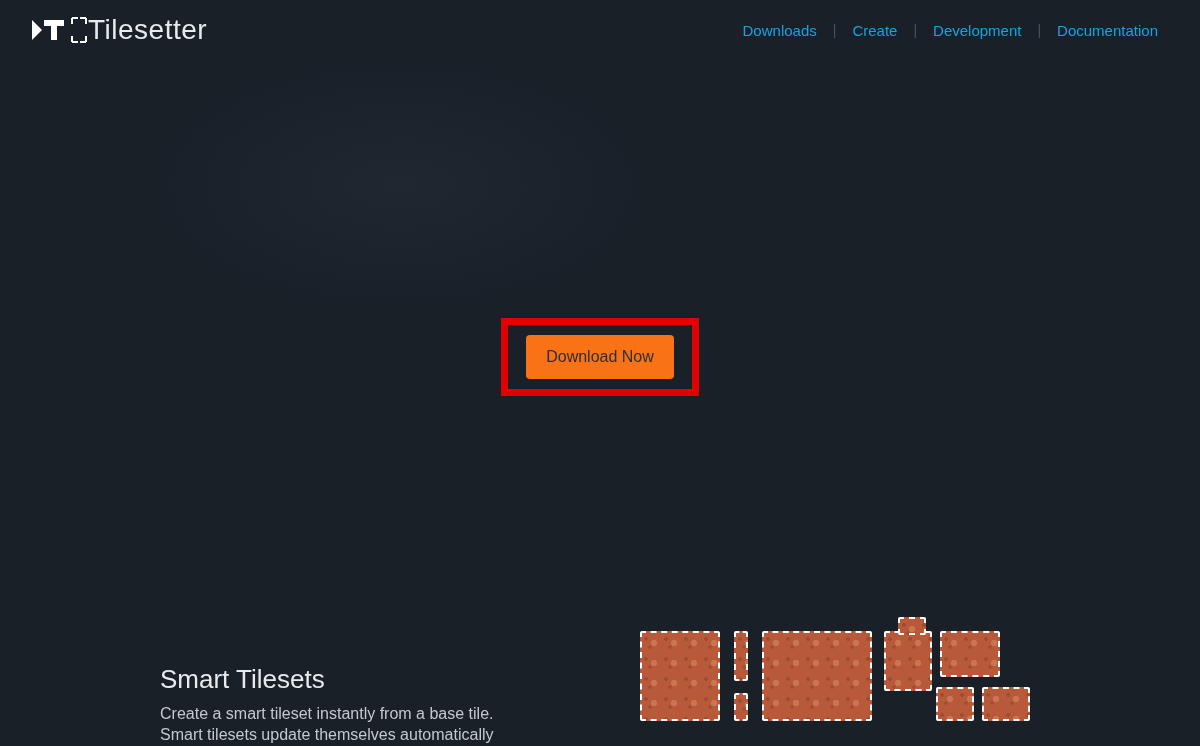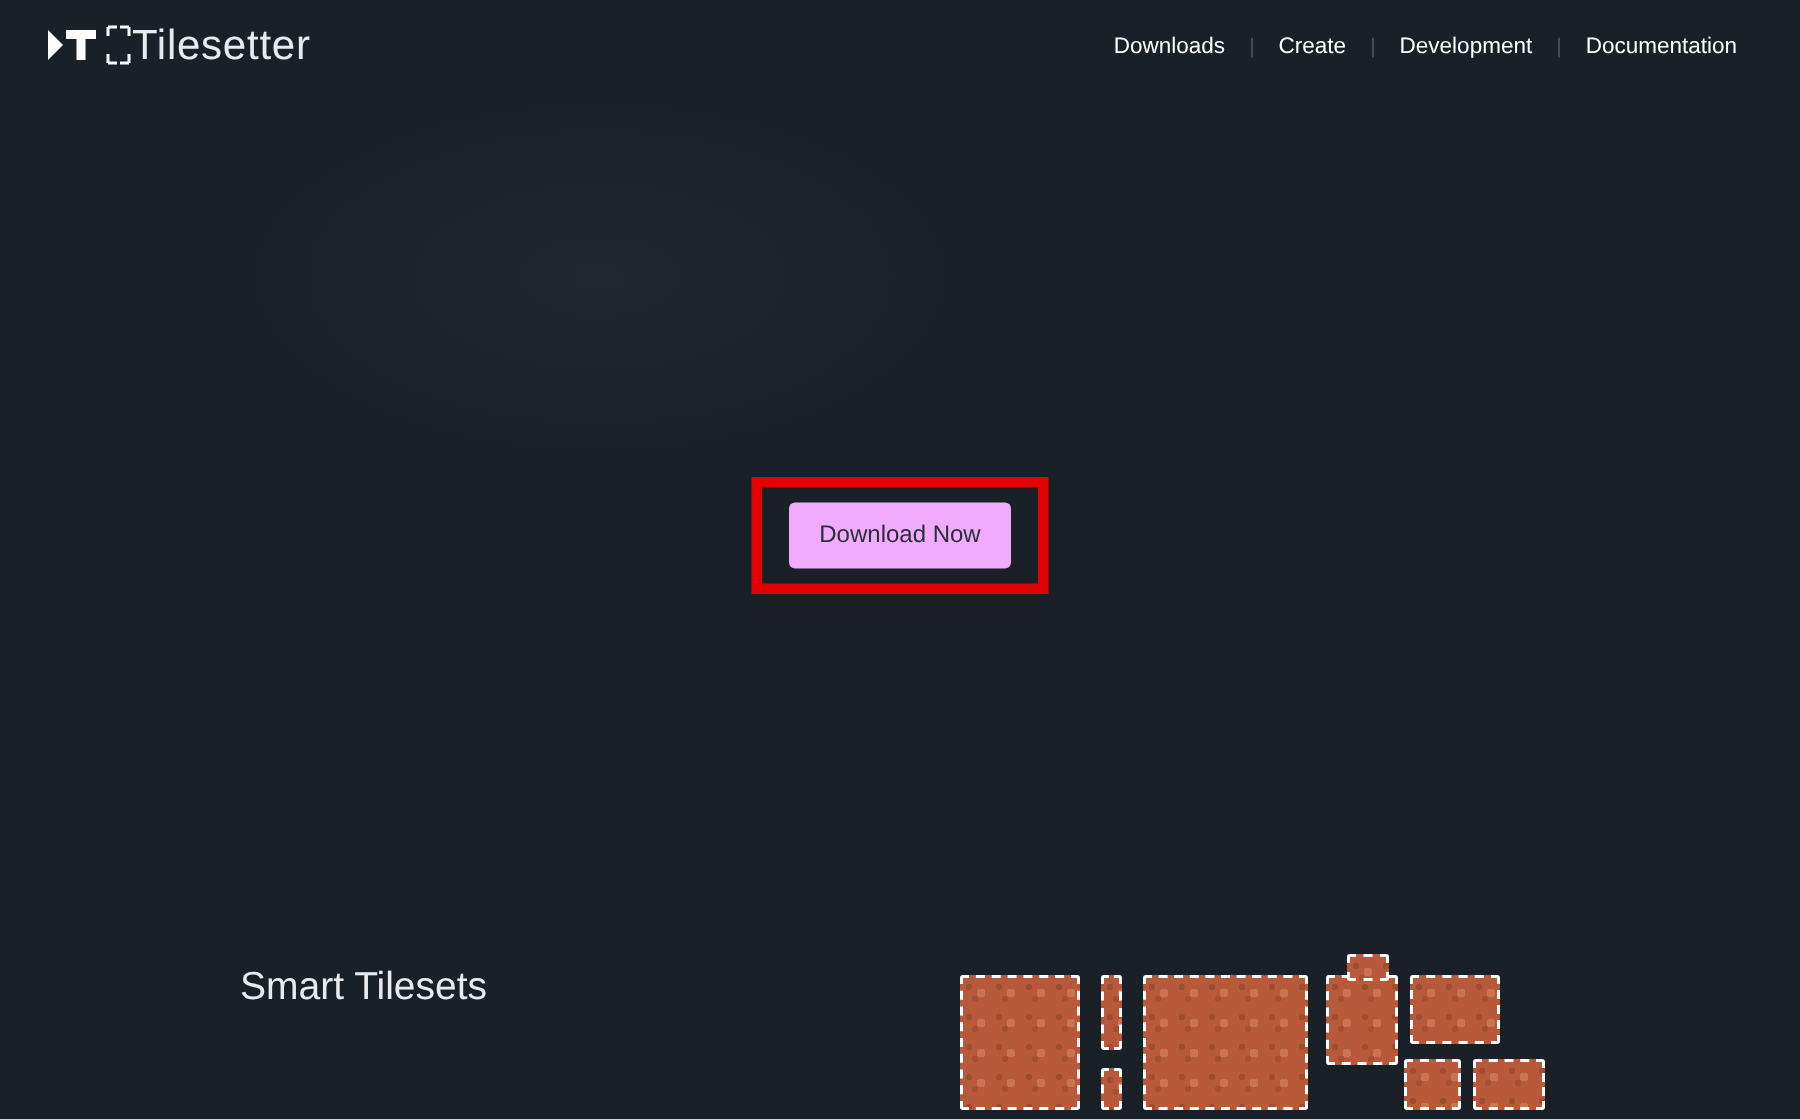--- a/index.html
+++ b/index.html
@@ -39,21 +39,21 @@
       font-weight: 300;
       color: #e8eaed;
       letter-spacing: 0.5px;
     }
     .nav {
       display: flex;
       align-items: center;
       gap: 0;
     }
     .nav-link {
-      color: #ffffff;
+      color: #0ea5e9;
       font-size: 15px;
       text-decoration: none;
       padding: 0 14px;
       cursor: pointer;
       text-align: right;
     }
     .nav-divider {
       color: #4a5260;
       font-size: 14px;
       padding: 0 2px;
@@ -91,41 +91,42 @@
       line-height: 1.35;
       max-width: 680px;
     }
     .cta-highlight {
       margin-top: 28px;
       border: 7px solid #e30000;
       padding: 10px 18px;
       display: inline-block;
     }
     .cta-button {
-      background: #f0abfc;
+      background: #f97316;
       color: #2a2f38;
       border: none;
       padding: 13px 20px;
       font-size: 16px;
       border-radius: 4px;
       cursor: pointer;
     }
     .smart-section {
       position: absolute;
       bottom: 0;
       left: 0;
       right: 0;
       display: flex;
       justify-content: space-between;
       padding: 0 160px 0 160px;
       align-items: flex-start;
     }
     .smart-text {
       max-width: 340px;
       padding-top: 6px;
+      margin-top: 41px;
     }
     .smart-title {
       font-size: 26px;
       font-weight: 400;
       color: #e8eaed;
       margin-bottom: 8px;
     }
     .smart-desc {
       font-size: 16px;
       font-weight: 300;
@@ -186,20 +187,21 @@
 
 <section class="hero">
   <div class="cta-highlight">
     <button class="cta-button">Download Now</button>
   </div>
 </section>
 
 <section class="smart-section">
   <div class="smart-text">
     <h2 class="smart-title">Smart Tilesets</h2>
+    <p class="smart-desc">Create a smart tileset instantly from a base tile. Smart tilesets update themselves automatically</p>
   </div>
   <div class="tileset-preview">
     <div class="tile-cluster" style="left:0;top:14px;width:80px;height:90px;"></div>
     <div class="tile-cluster" style="left:94px;top:14px;width:14px;height:50px;"></div>
     <div class="tile-cluster" style="left:94px;top:76px;width:14px;height:28px;"></div>
     <div class="tile-cluster" style="left:122px;top:14px;width:110px;height:90px;"></div>
     <div class="tile-cluster" style="left:244px;top:14px;width:48px;height:60px;"></div>
     <div class="tile-cluster" style="left:258px;top:0;width:28px;height:18px;"></div>
     <div class="tile-cluster" style="left:300px;top:14px;width:60px;height:46px;"></div>
     <div class="tile-cluster" style="left:296px;top:70px;width:38px;height:34px;"></div>

